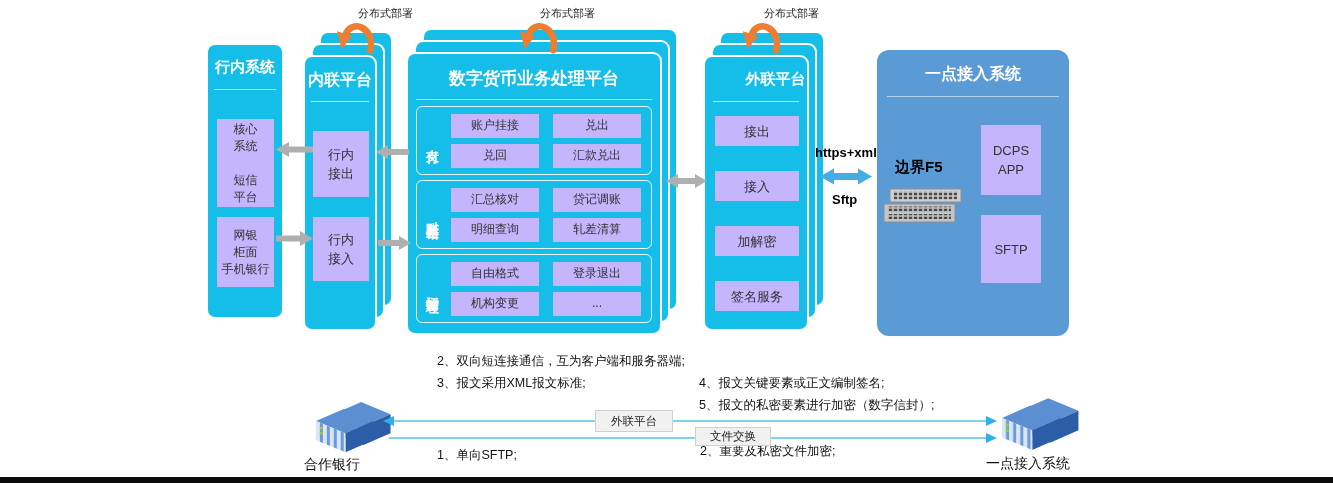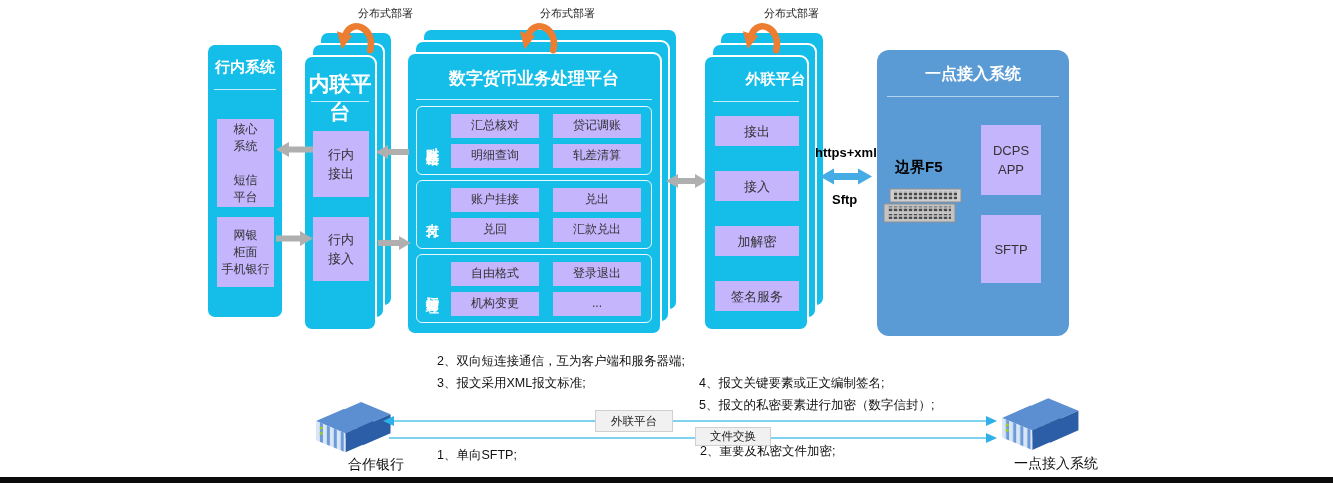--- a/index.html
+++ b/index.html
@@ -23,21 +23,21 @@
            padding:4px 10px 4px 4px;box-sizing:border-box;}
   .vlabel{writing-mode:vertical-rl;text-orientation:upright;color:#fff;font-weight:bold;font-size:13px;
           letter-spacing:2px;width:22px;display:flex;align-items:center;justify-content:center;}
   .sgrid{flex:1;display:grid;grid-template-columns:1fr 1fr;gap:6px 14px;margin-left:8px;}
   .sgrid .module{position:static;height:24px;}
   .deploy-label{position:absolute;font-size:11px;color:#222;margin-left:36px;}
   .note{font-size:12.5px;color:#111;line-height:22px;}
   .xbox{position:absolute;background:#F1F1F1;border:1px solid #CFCFCF;color:#222;font-size:11.5px;
         display:flex;align-items:center;justify-content:center;z-index:6;box-sizing:border-box;}
   .thinline{position:absolute;height:2px;background:#7FD3EE;z-index:4;}
-  .slabel{position:absolute;text-align:right;font-size:14px;color:#111;}
+  .slabel{position:absolute;text-align:left;font-size:14px;color:#111;}
   .z5{z-index:5;}
   .blkbar{position:absolute;left:0;top:477px;width:1333px;height:6px;background:#0b0b0b;}
   svg{display:block;}
 </style>
 </head>
 <body>
 
 <div id="canvas">
 
   <div class="deploy-label" style="left:322px;top:6px;">分布式部署</div>
@@ -72,52 +72,52 @@
 平台</div>
     <div class="module pre" style="left:9px;top:172px;width:57px;height:70px;">网银
 柜面
 手机银行</div>
   </div>
 
   <div class="group" style="left:303px;top:55px;width:74px;height:276px;">
     <div class="layer l2"></div>
     <div class="layer l1"></div>
     <div class="panel" style="left:0;top:0;width:74px;height:276px;">
-      <div class="ptitle" style="top:13px;font-size:21px;text-align:center;">内联平台</div>
+      <div class="ptitle" style="top:13px;font-size:16px;text-align:center;">内联平台</div>
       <div class="sep" style="left:6px;right:6px;top:44px;"></div>
       <div class="module pre" style="left:8px;top:74px;width:56px;height:66px;font-size:13px;line-height:19px;">行内
 接出</div>
       <div class="module pre" style="left:8px;top:160px;width:56px;height:64px;font-size:13px;line-height:19px;">行内
 接入</div>
     </div>
   </div>
 
   <div class="group" style="left:406px;top:52px;width:256px;height:283px;">
     <div class="layer l2"></div>
     <div class="layer l1"></div>
     <div class="panel" style="left:0;top:0;width:256px;height:283px;">
       <div class="ptitle" style="top:13px;font-size:17px;">数字货币业务处理平台</div>
       <div class="sep" style="left:8px;right:8px;top:45px;"></div>
       <div class="sections">
         <div class="section">
+          <div class="vlabel">支付</div>
+          <div class="sgrid">
+            <div class="module">账户挂接</div>
+            <div class="module">兑出</div>
+            <div class="module">兑回</div>
+            <div class="module">汇款兑出</div>
+          </div>
+        </div>
+        <div class="section">
           <div class="vlabel">对账差错</div>
           <div class="sgrid">
             <div class="module">汇总核对</div>
             <div class="module">贷记调账</div>
             <div class="module">明细查询</div>
             <div class="module">轧差清算</div>
-          </div>
-        </div>
-        <div class="section">
-          <div class="vlabel">支付</div>
-          <div class="sgrid">
-            <div class="module">账户挂接</div>
-            <div class="module">兑出</div>
-            <div class="module">兑回</div>
-            <div class="module">汇款兑出</div>
           </div>
         </div>
         <div class="section">
           <div class="vlabel">运行管理</div>
           <div class="sgrid">
             <div class="module">自由格式</div>
             <div class="module">登录退出</div>
             <div class="module">机构变更</div>
             <div class="module">...</div>
           </div>

